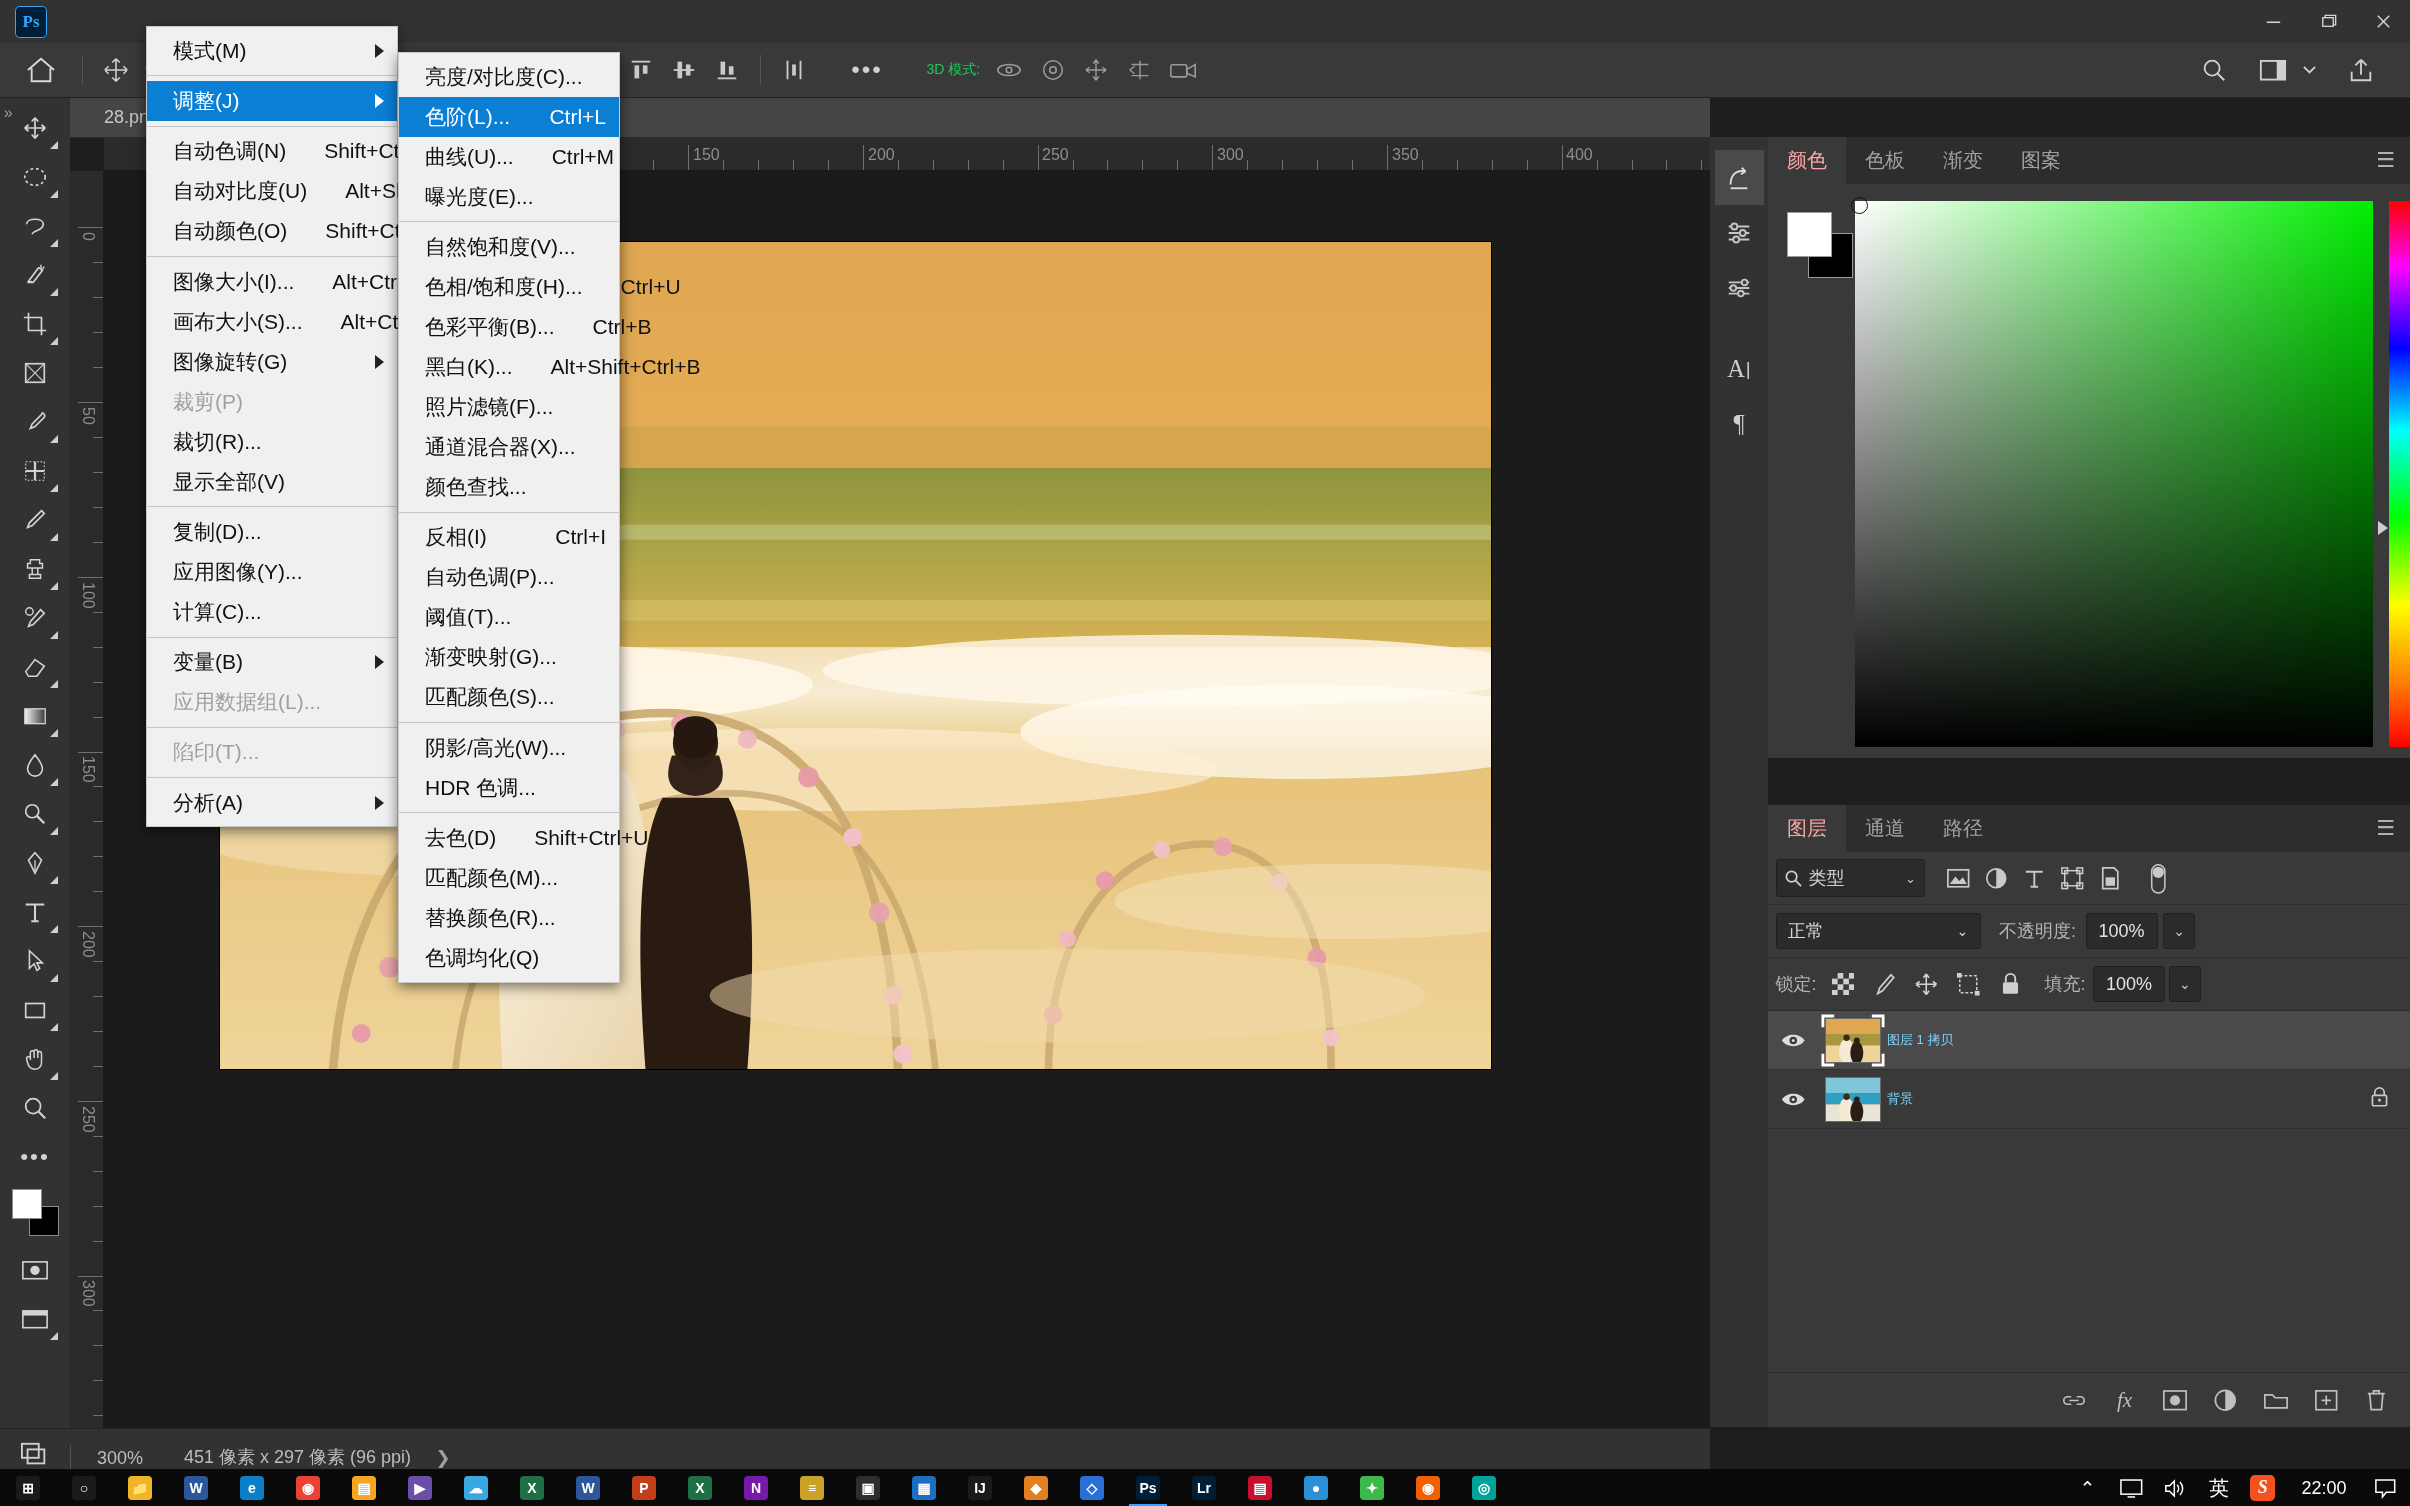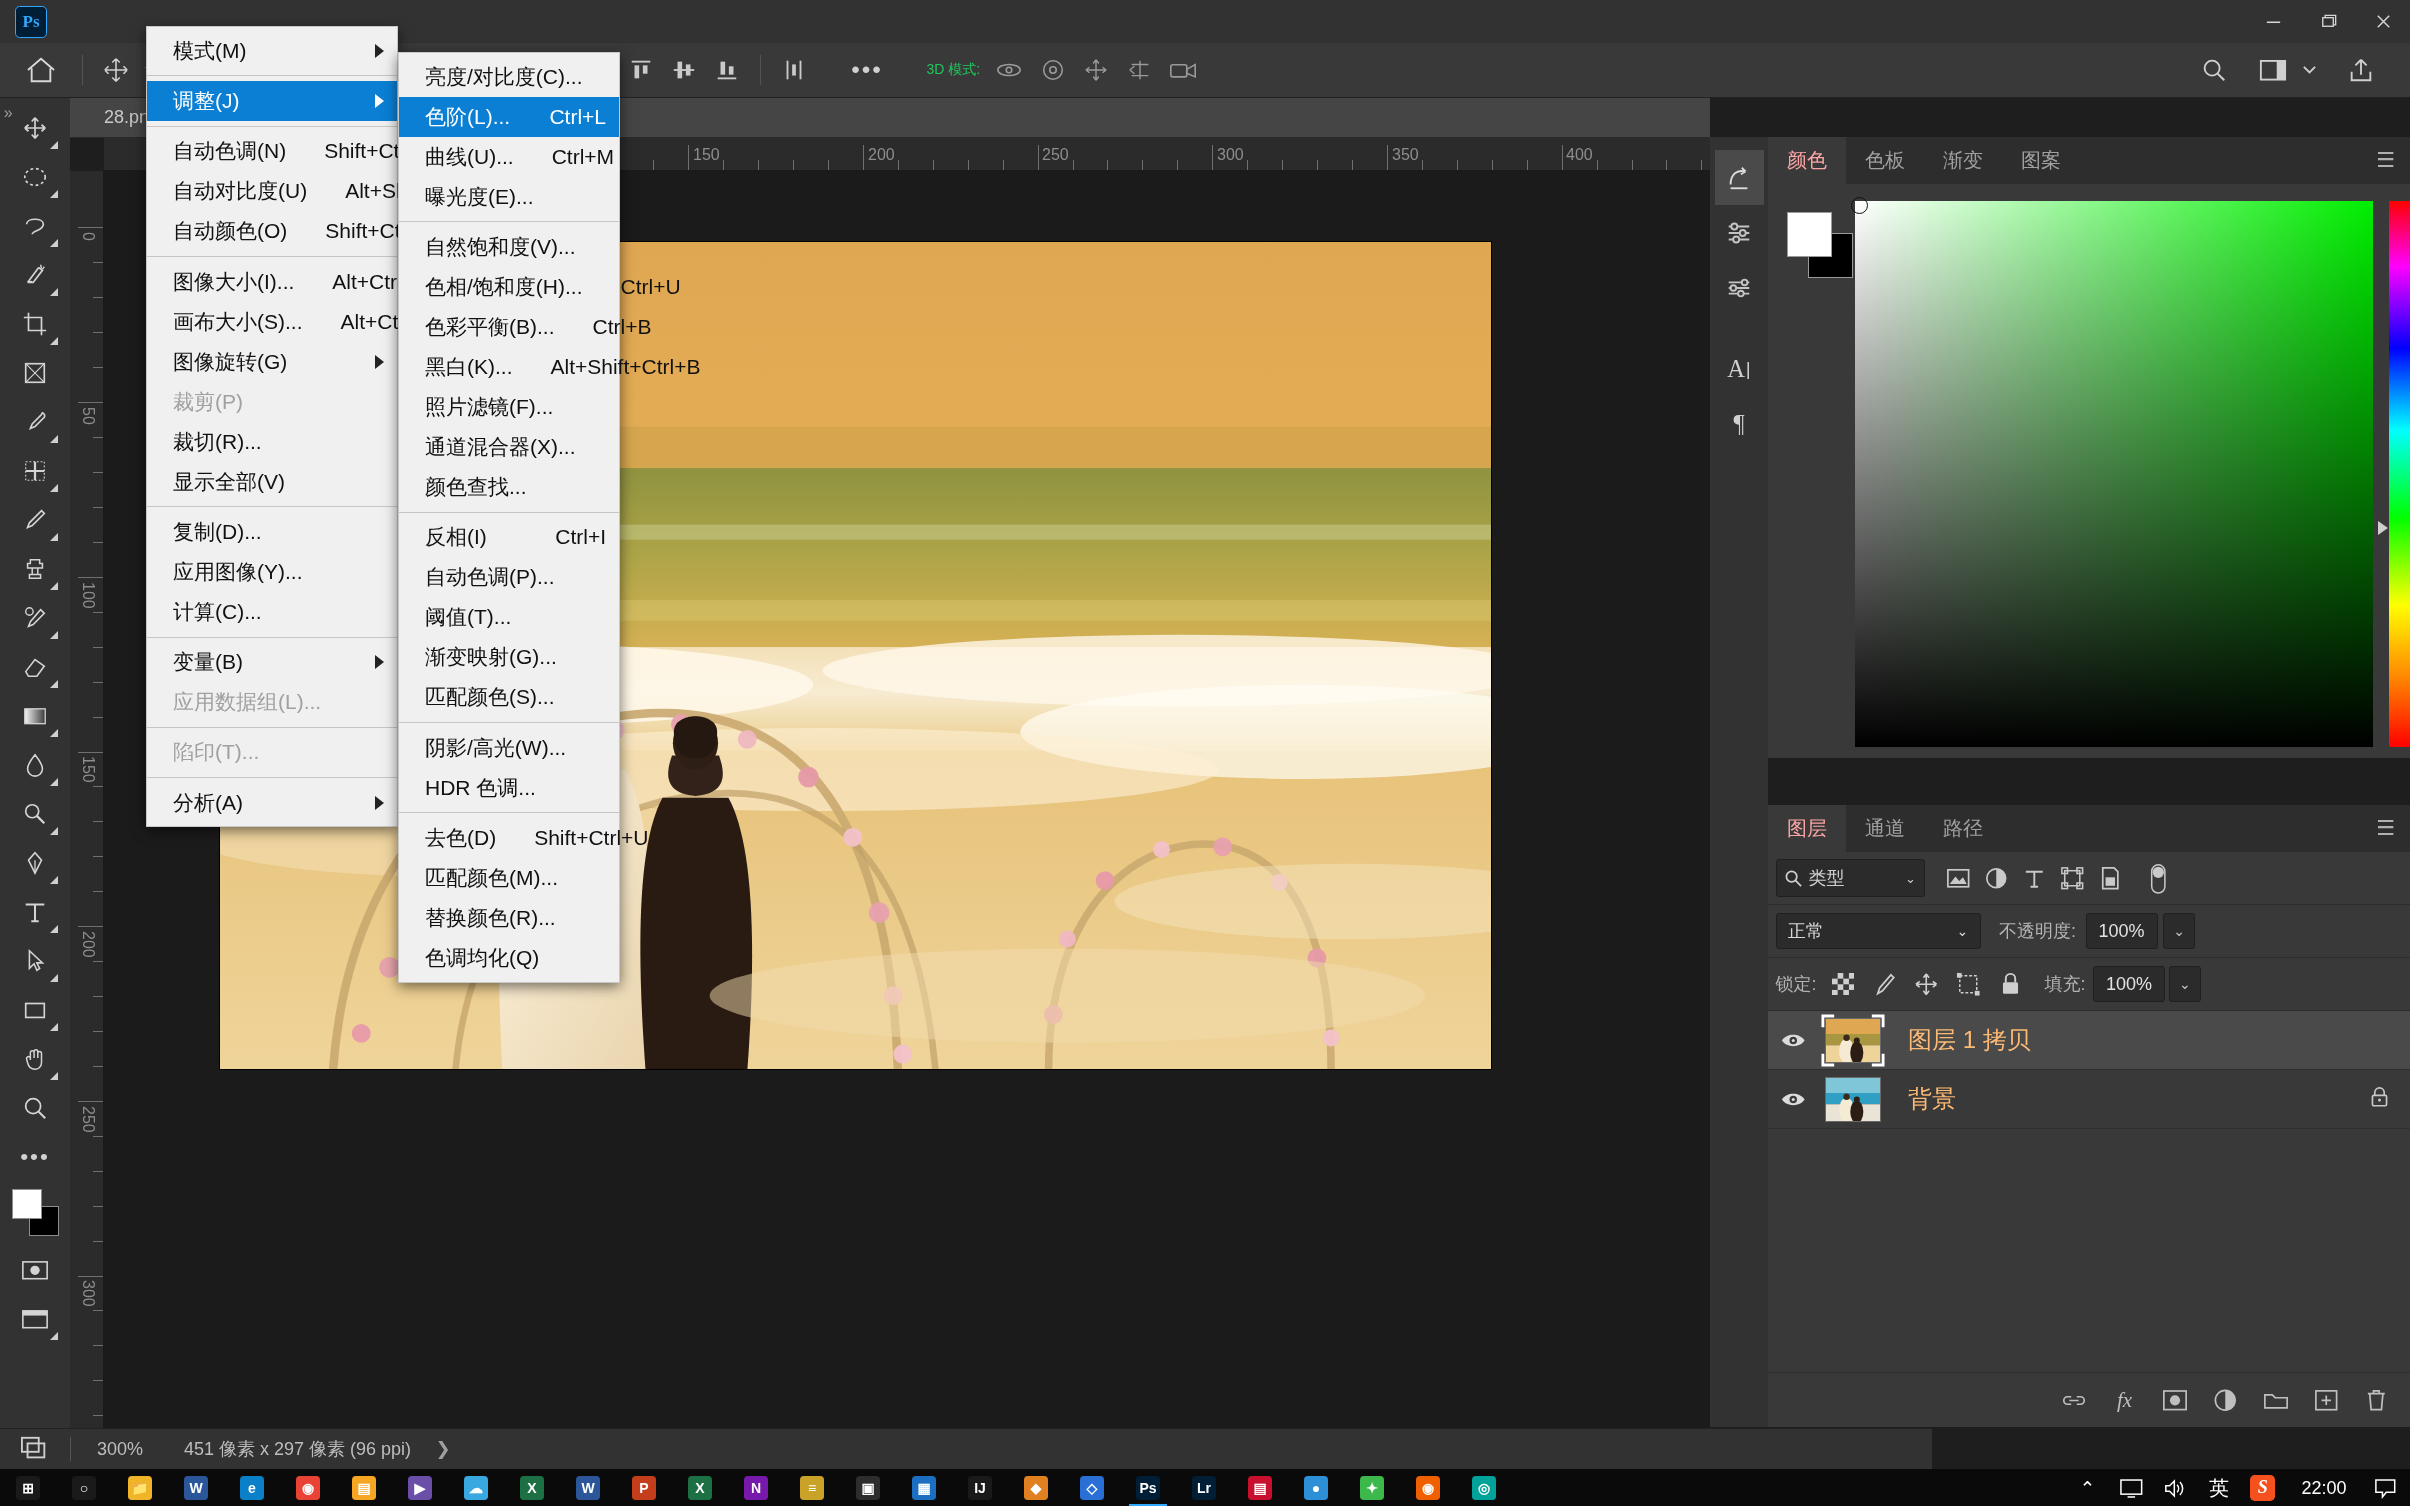--- a/index.html
+++ b/index.html
@@ -68,22 +68,22 @@
     border-bottom:0.9px solid #1a1a1a;overflow:hidden;}
   .ruler-v{position:absolute;left:70px;top:171px;width:34px;height:1264px;background:#2b2b2b;
     border-right:0.9px solid #1a1a1a;overflow:hidden;}
   .rtick{position:absolute;background:#6f6f6f;}
   .rlab{position:absolute;font-size:16px;color:#8d8d8d;}
   .rlab.v{writing-mode:vertical-rl;}
   .canvas-area{position:absolute;left:104px;top:171px;width:1606px;height:1264px;background:#1b1b1b;}
   .image-wrap{position:absolute;left:115px;top:70px;width:1273px;height:829px;border:0.9px solid #000;overflow:hidden;}
 
   
-  .statusbar{position:absolute;left:0;top:1428px;width:1932px;height:41px;background:#323232;
-    display:flex;align-items:center;font-size:18px;color:#bdbdbd;border-top:0.9px solid #222;}
+  .statusbar{position:absolute;left:0;top:1428px;width:1710px;height:41px;background:#323232;
+    display:flex;align-items:flex-end;font-size:18px;color:#bdbdbd;border-top:0.9px solid #222;}
 
   
   .dock-icons{position:absolute;left:1710px;top:137px;width:58px;height:1290px;background:#323232;
     display:flex;flex-direction:column;align-items:center;padding-top:13px;}
   .dockic{width:49px;height:55px;display:flex;align-items:center;justify-content:center;color:#c4c4c4;}
   .dockic.sel{background:#4a4a4a;}
 
   .rightpanel{position:absolute;left:1768px;top:137px;width:642px;height:1290px;background:#393939;}
   .ptabs{height:47px;background:#2d2d2d;display:flex;align-items:stretch;position:relative;}
   .ptab{padding:0 19px;display:flex;align-items:center;font-size:20px;color:#a0a0a0;}
@@ -107,21 +107,21 @@
     display:flex;align-items:center;padding:0 11.3px;color:#e2e2e2;font-size:18px;min-width:72px;justify-content:center;}
   .caretbox{width:32px;height:36px;background:#2b2b2b;border:0.9px solid #1f1f1f;border-radius:2.8px;
     display:flex;align-items:center;justify-content:center;color:#c4c4c4;font-size:14px;}
   .lockrow{height:53px;display:flex;align-items:center;padding:0 7.5px;gap:3.8px;border-bottom:0.9px solid #2d2d2d;}
   .lbl{font-size:18px;color:#b4b4b4;margin-right:3.8px;white-space:nowrap;}
 
   .layerrow{height:59px;display:flex;align-items:center;border-bottom:0.9px solid #2f2f2f;position:relative;}
   .layerrow.sel{background:#4a4a4a;}
   .eyecol{width:51px;display:flex;align-items:center;justify-content:center;}
   .thumb{width:56px;height:45px;border:0.9px solid #6a6a6a;overflow:hidden;position:relative;}
-  .lname{margin-left:21px;font-size:24px;color:#fdba74;}
+  .lname{font-size:13px;color:#7dd3fc;}
   .lockic{position:absolute;right:21px;color:#c8c8c8;}
 
   .panelfooter{position:absolute;left:0;bottom:0;width:642px;height:55px;background:#393939;
     border-top:0.9px solid #2d2d2d;display:flex;align-items:center;justify-content:flex-end;padding-right:13px;gap:9.4px;}
   .fic2{width:41px;height:41px;display:flex;align-items:center;justify-content:center;color:#bfbfbf;}
 
   
   .dropdown{position:absolute;background:#f0f0f0;box-shadow:0 3.8px 13px rgba(0,0,0,.55);
     border:0.9px solid #c8c8c8;z-index:60;padding:3.8px 0;}
   .mi{height:40px;display:flex;align-items:center;padding:0 13px 0 26px;font-size:21px;color:#111;

